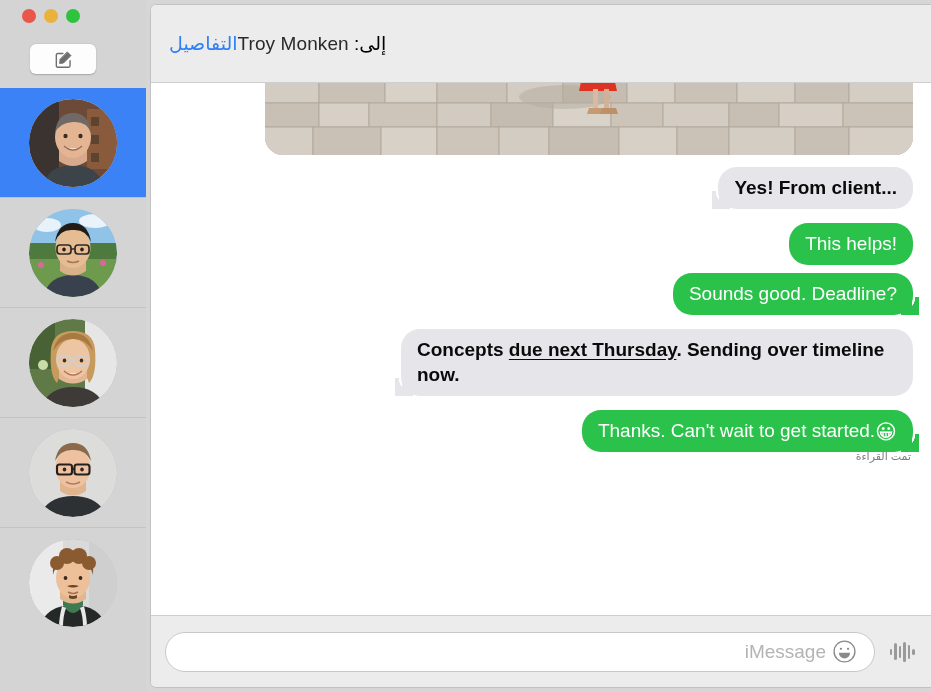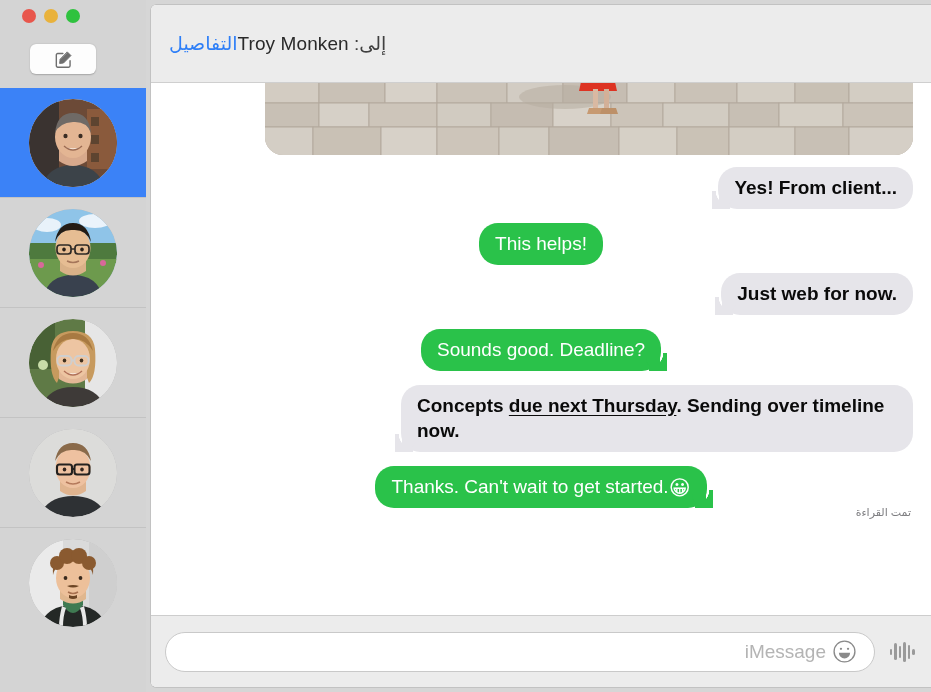--- a/index.html
+++ b/index.html
@@ -132,21 +132,21 @@
   }
   #header-recipient {
     flex: 1 1 auto;
     text-align: left;
     font-size: 19px;
     color: #2a2a2a;
     direction: rtl;
     white-space: nowrap;
     letter-spacing: 0.1px;
   }
-  #header-recipient .to-label { color: #404040; }
+  #header-recipient .to-label { color: #000000; }
   #header-recipient .recipient-name { color: #2a2a2a; }
   #details-button {
     font-size: 19px;
     color: #2d7ef7;
     cursor: default;
     white-space: nowrap;
     order: 2;
   }
 
   
@@ -160,21 +160,21 @@
     display: flex;
     flex-direction: column;
   }
 
   .msg-row {
     display: flex;
     width: 100%;
     margin-bottom: 14px;
   }
   .msg-row.incoming { justify-content: flex-start; font-weight: bold; }
-  .msg-row.outgoing { justify-content: center; }
+  .msg-row.outgoing { justify-content: flex-start; }
 
   .bubble {
     position: relative;
     max-width: 540px;
     padding: 8px 16px 9px 16px;
     border-radius: 19px;
     font-size: 19px;
     line-height: 25px;
     box-sizing: border-box;
     direction: ltr;
@@ -418,23 +418,20 @@
 
       <div class="msg-row incoming">
         <div class="bubble gray">Yes! From client...</div>
       </div>
 
       <div class="msg-row outgoing" style="margin-bottom:8px;">
         <div class="bubble green no-tail">This helps!</div>
       </div>
 
 
-      <div class="msg-row incoming">
-        <div class="bubble gray">Just web for now.</div>
-      </div>
 
       <div class="msg-row outgoing">
         <div class="bubble green">Sounds good. Deadline?</div>
       </div>
 
       <div class="msg-row incoming">
         <div class="bubble gray" style="max-width:512px;">
           <span>Concepts </span><span class="link-underline">due next Thursday</span><span>. Sending over timeline now.</span>
         </div>
       </div>

